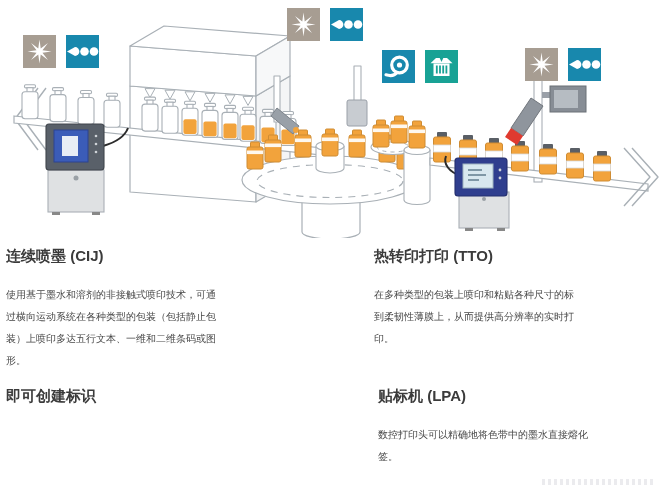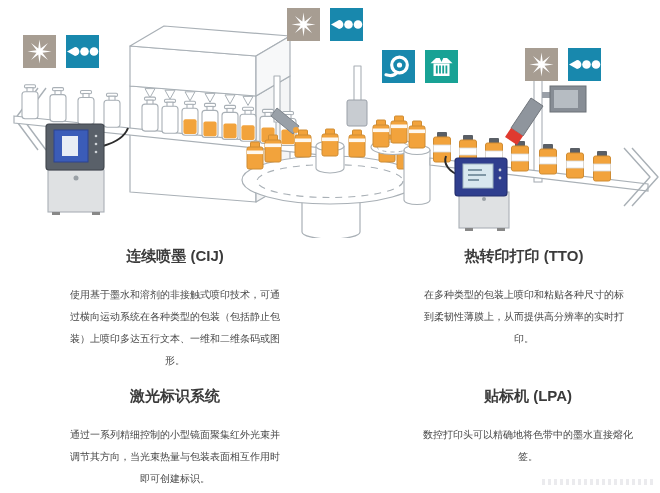--- a/index.html
+++ b/index.html
@@ -10,21 +10,21 @@
   }
   .illustration { position:absolute; left:0; top:0; width:660px; height:238px; }
   .lineart { position:absolute; left:0; top:0; }
   .icon-tile { position:absolute; width:33px; height:33px; }
   .tile-laser { background:var(--laser-icon-bg); }
   .tile-cij   { background:var(--cij-icon-bg); }
   .tile-tto   { background:var(--tto-icon-bg); }
   .tile-lpa   { background:var(--lpa-icon-bg); }
   .icon-tile svg { display:block; }
 
-  .text-section { position:absolute;text-align:center; }
+  .text-section { position:absolute; }
   .sec-1 { left:6px;   top:246px; width:338px; }
   .sec-2 { left:358px; top:246px; width:300px;margin-left:16px; }
   .sec-3 { left:6px;   top:386px; width:338px; }
   .sec-4 { left:358px; top:386px; width:300px;margin-left:20px; }
   .section-title {
     margin:0 0 18px 0; font-size:15px; font-weight:bold;
     color:var(--title-color); line-height:20px;
   }
   .section-body {
     margin:0; font-size:10px; line-height:22px;
@@ -283,24 +283,21 @@
   </div>
 
   <div class="text-section sec-2">
     <h3 class="section-title">热转印打印 (TTO)</h3>
     <p class="section-body">在多种类型的包装上喷印和粘贴各种尺寸的标
 到柔韧性薄膜上，从而提供高分辨率的实时打
 印。</p>
   </div>
 
   <div class="text-section sec-3">
-    <h3 class="section-title">激光标识系统</h3>
-    <p class="section-body">通过一系列精细控制的小型镜面聚集红外光束并
-调节其方向，当光束热量与包装表面相互作用时
-即可创建标识。</p>
+    <h3 class="section-title">即可创建标识</h3>
   </div>
 
   <div class="text-section sec-4">
     <h3 class="section-title">贴标机 (LPA)</h3>
     <p class="section-body">数控打印头可以精确地将色带中的墨水直接熔化
 签。</p>
   </div>
 
   <div class="watermark"></div>
 </div>

